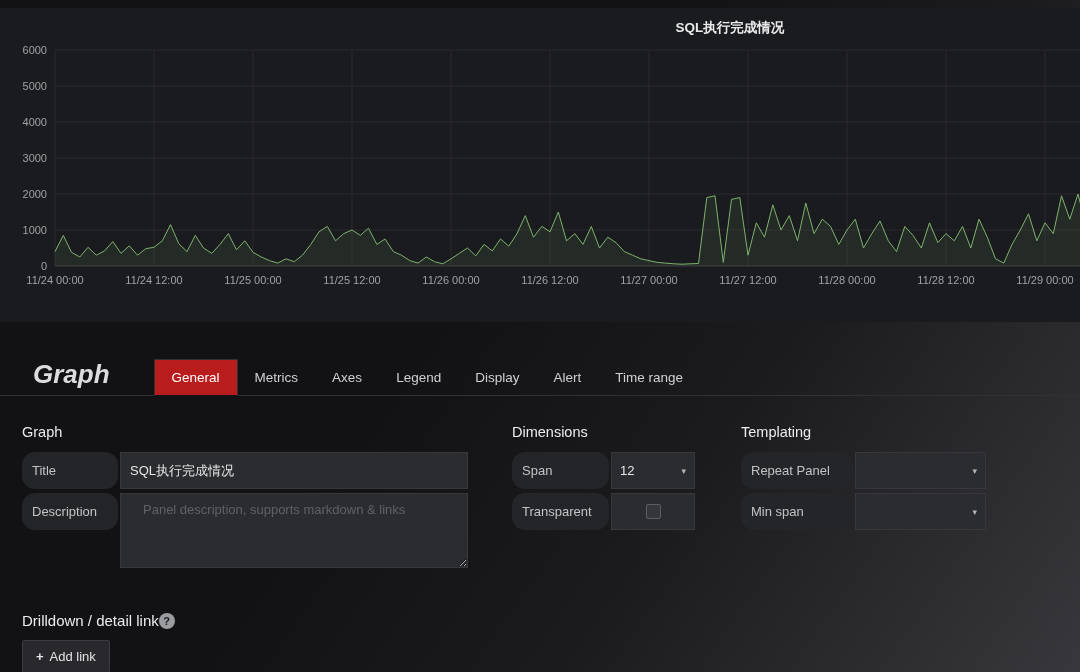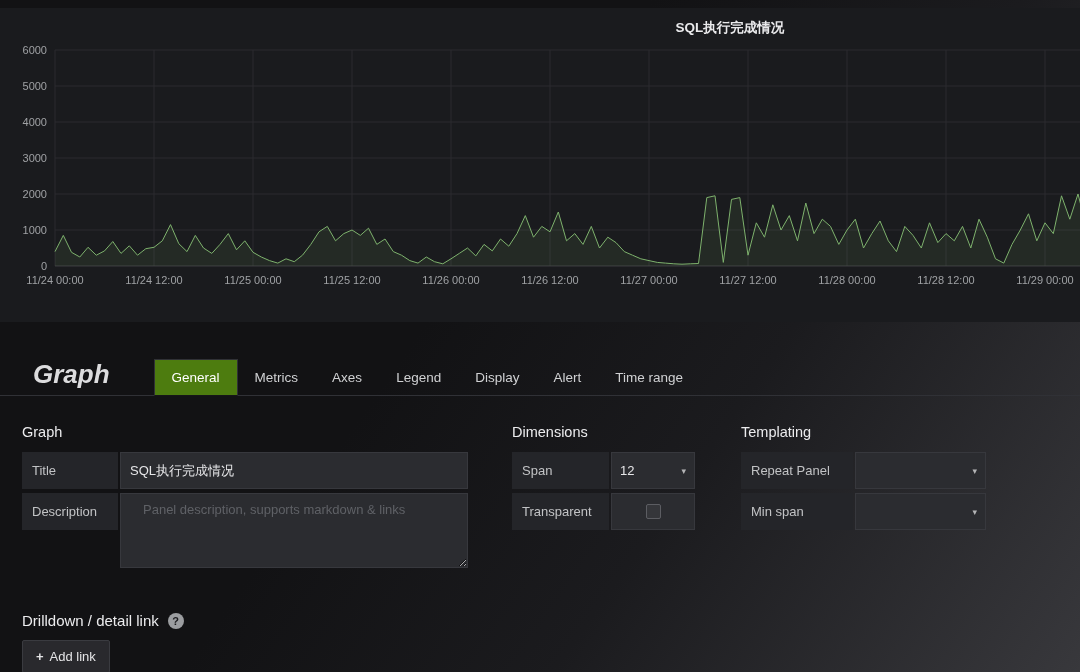--- a/index.html
+++ b/index.html
@@ -18,52 +18,52 @@
   svg text { font-family:"Liberation Sans", sans-serif; }
   .legend { display:flex; align-items:center; gap:7px; padding:1px 0 0 48px; font-size:12px; color:#c7c8c9; cursor:pointer; }
   .legend-swatch { width:15px; height:4px; border-radius:1px; background:#7eb26d; }
 
   
   .editor { margin-top:28px; }
   .editor-header { display:flex; align-items:flex-end; padding-left:33px; border-bottom:1px solid #303136; height:46px; }
   .editor-heading { font-style:italic; font-size:26px; font-weight:bold; color:#dcdcde; margin:0 44px 5px 0; }
   .tabs { display:flex; align-items:flex-end; }
   .tab { padding:10px 17px; font-size:13.5px; color:#d0d1d3; cursor:pointer; }
-  .tab.active { background:#4d7c0f; border:1px solid #303136; border-bottom-color:#151518; margin-bottom:-1px; color:#ffffff; }
+  .tab.active { background:#b91c1c; border:1px solid #303136; border-bottom-color:#151518; margin-bottom:-1px; color:#ffffff; }
 
   .editor-body { padding:28px 0 0 22px; }
   .form-columns { display:flex; }
   .col-info { width:446px; margin-right:44px; }
   .col-dims { width:183px; margin-right:46px; }
   .col-temp { width:246px; }
   .section-h { font-size:14.5px; font-weight:500; color:#ececee; margin-bottom:12px; }
 
   .row { display:flex; margin-bottom:4px; align-items:flex-start; }
-  .flabel { background:#242529; color:#c2c3c5; font-size:13px; display:flex; align-items:center; padding:0 10px; height:37px; flex:none; }
+  .flabel { background:#242529; color:#c2c3c5; font-size:13px; display:flex; align-items:center; padding:0 10px; height:37px; flex:none;border-radius:13px; }
   .flabel.w96 { width:96px; } .flabel.w97 { width:97px; } .flabel.w112 { width:112px; }
   .finput {
     background:#2b2c30; border:1px solid #37383d; color:#e6e6e8; font-size:13px;
     padding:0 9px; height:37px; margin-left:2px; outline:none;
     font-family:"Liberation Sans", sans-serif;
   }
   .finput::placeholder { color:#5f6166; }
   .w348 { width:348px; } .w84 { width:96px; } .w131 { width:131px; }
   textarea.finput { height:75px; padding-top:8px; resize:both;padding-left:22px; }
   .select {
     background:#2b2c30; border:1px solid #37383d; display:flex; align-items:center;
     justify-content:space-between; padding:0 8px; height:37px; margin-left:2px; cursor:pointer;
     color:#e6e6e8;
   }
   .caret { font-size:9px; color:#b4b5b7; }
   .checkbox-wrap { background:#2b2c30; border:1px solid #37383d; width:84px; height:37px;
     display:flex; align-items:center; justify-content:center; margin-left:2px; }
   .checkbox { width:15px; height:15px; border:1px solid #5c5d62; background:#35363a; border-radius:2px; cursor:pointer; }
 
   .drilldown { margin-top:40px; }
-  .drill-h { font-size:15px; color:#ececee; display:flex; align-items:center; gap:9px; font-weight:500; }
+  .drill-h { font-size:15px; color:#ececee; display:flex; align-items:center; gap:0; font-weight:500; }
   .help-circle { width:16px; height:16px; border-radius:50%; background:#9b9da0; color:#1b1b1e;
     font-size:11px; font-weight:bold; display:inline-flex; align-items:center; justify-content:center; cursor:pointer; }
   .add-link-btn { margin-top:11px; background:#29292d; border:1px solid #3a3b40; color:#e4e4e6;
     font-size:13px; padding:8px 13px; border-radius:2px; display:inline-flex; gap:6px; align-items:center;
     cursor:pointer; font-family:"Liberation Sans", sans-serif; }
   .plus { font-weight:bold; }
 </style>
 </head>
 <body>
 

